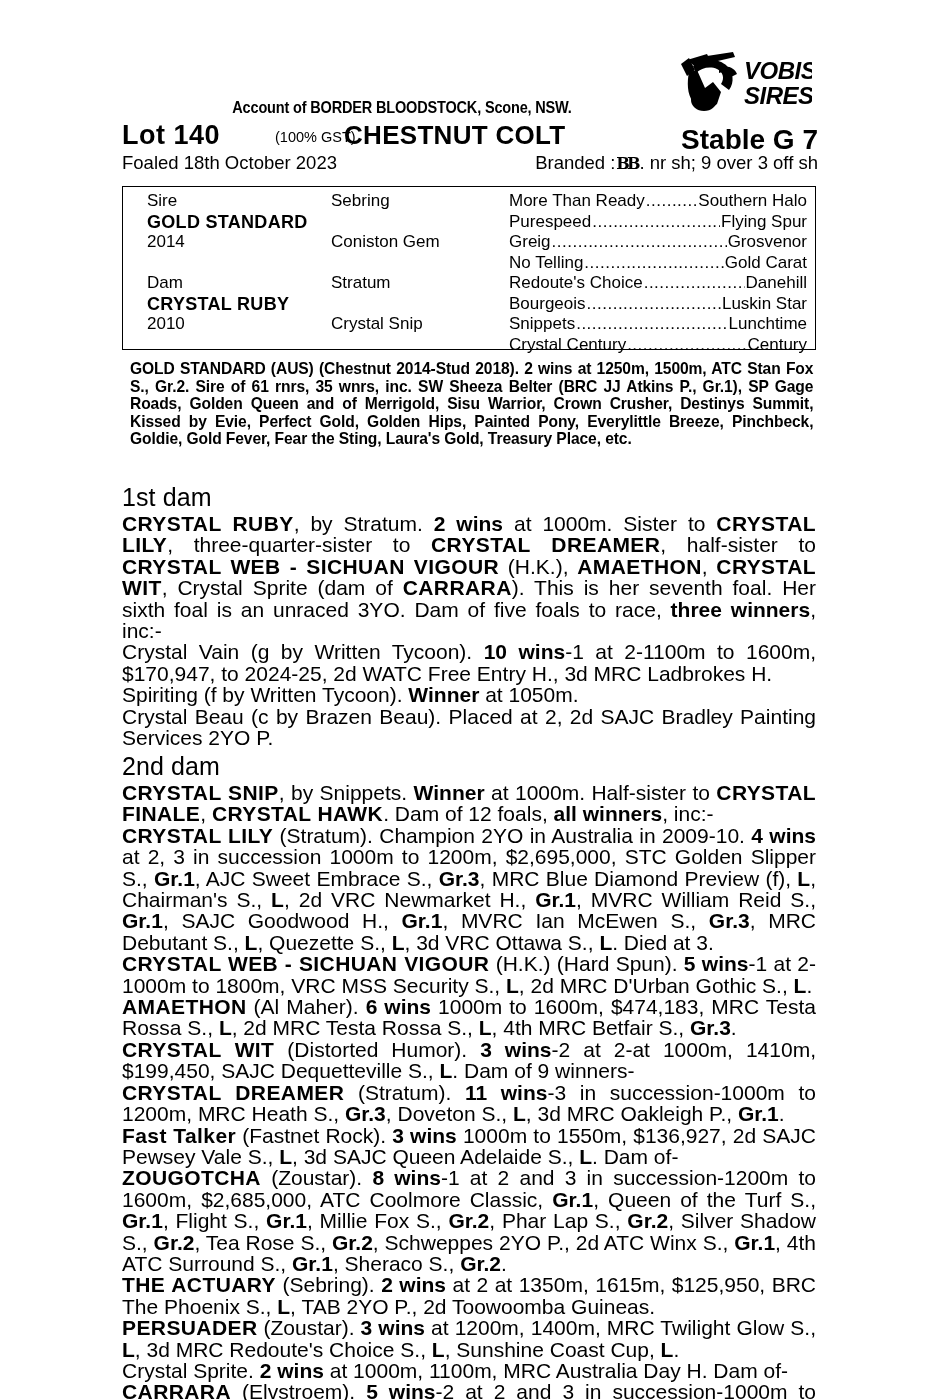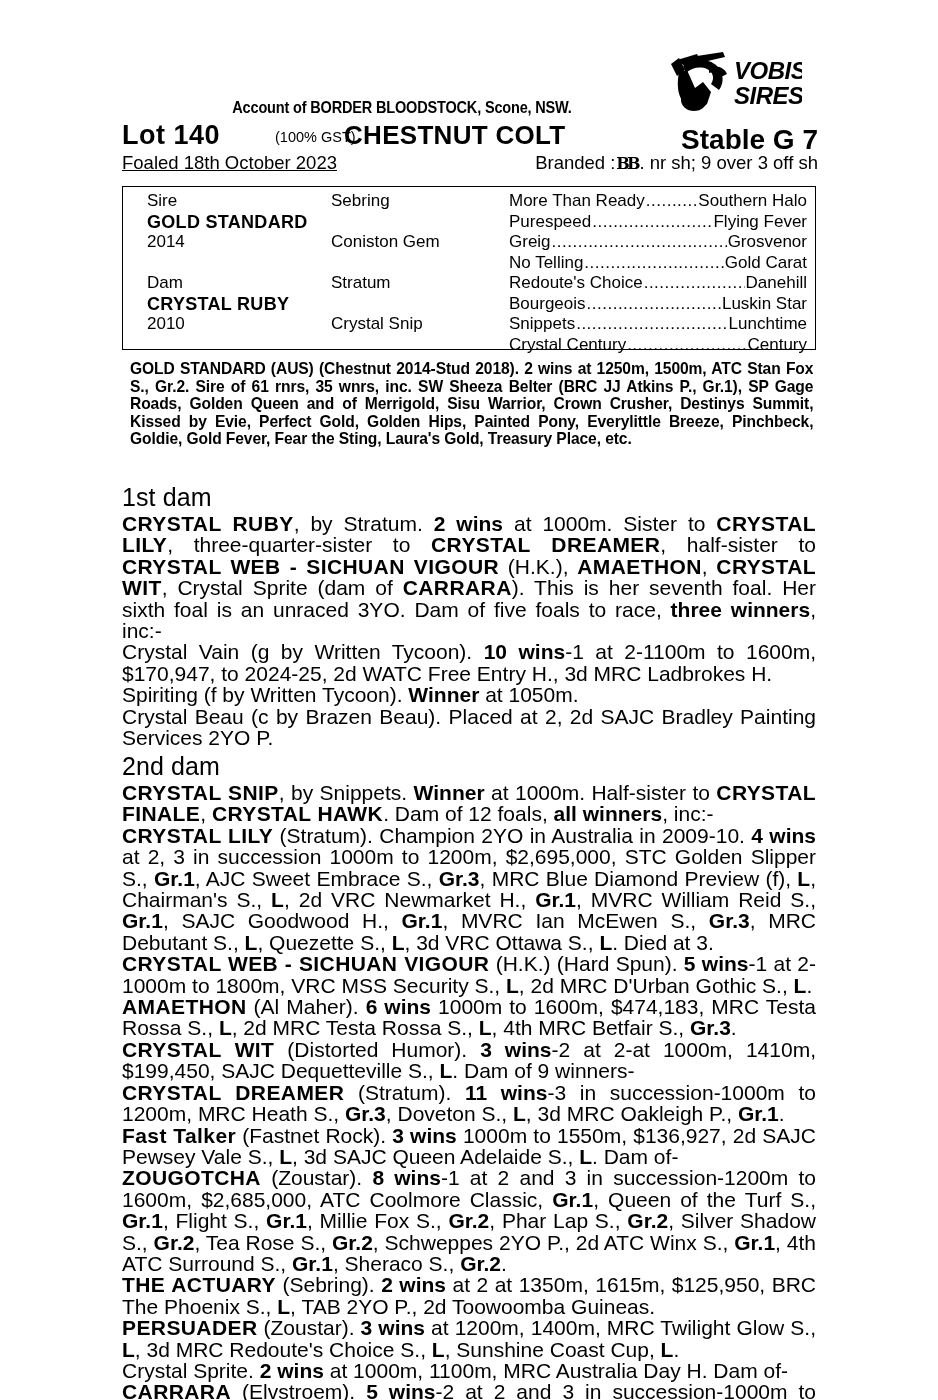--- a/index.html
+++ b/index.html
@@ -19,21 +19,21 @@
     position: absolute;
     left: 122px;
     top: 0;
     width: 696px;
     height: 1400px;
   }
 
   
   .logo-block {
     position: absolute;
-    right: 16px;
+    right: 6px;
     top: 52px;
     width: 135px;
     height: 62px;
     text-align: center;
   }
   .logo-svg { display: block; }
 
   .account-line {
     position: absolute;
     left: 0;
@@ -94,21 +94,20 @@
     top: 152px;
     width: 696px;
     height: 24px;
     font-size: 18.5px;
   }
   .foaled {
     position: absolute;
     left: 0;
     top: 0;
     white-space: nowrap;
-    text-decoration: underline;
   }
   .branded {
     position: absolute;
     right: 0px;
     top: 0;
     white-space: nowrap;
   }
   .brand-mark {
     font-weight: bold;
     font-family: "DejaVu Serif", serif;
@@ -274,21 +273,21 @@
             <span class="gp-dots">..........................................................................................</span>
             <span class="gp-right">Southern Halo</span>
           </div>
         </div>
         <div class="ped-row">
           <div class="ped-c1 bold">GOLD STANDARD</div>
           <div class="ped-c2"></div>
           <div class="ped-c3">
             <span class="gp-left">Purespeed</span>
             <span class="gp-dots">..........................................................................................</span>
-            <span class="gp-right">Flying Fever</span>
+            <span class="gp-right">Flying Spur</span>
           </div>
         </div>
         <div class="ped-row">
           <div class="ped-c1">2014</div>
           <div class="ped-c2">Coniston Gem</div>
           <div class="ped-c3">
             <span class="gp-left">Greig</span>
             <span class="gp-dots">..........................................................................................</span>
             <span class="gp-right">Grosvenor</span>
           </div>

